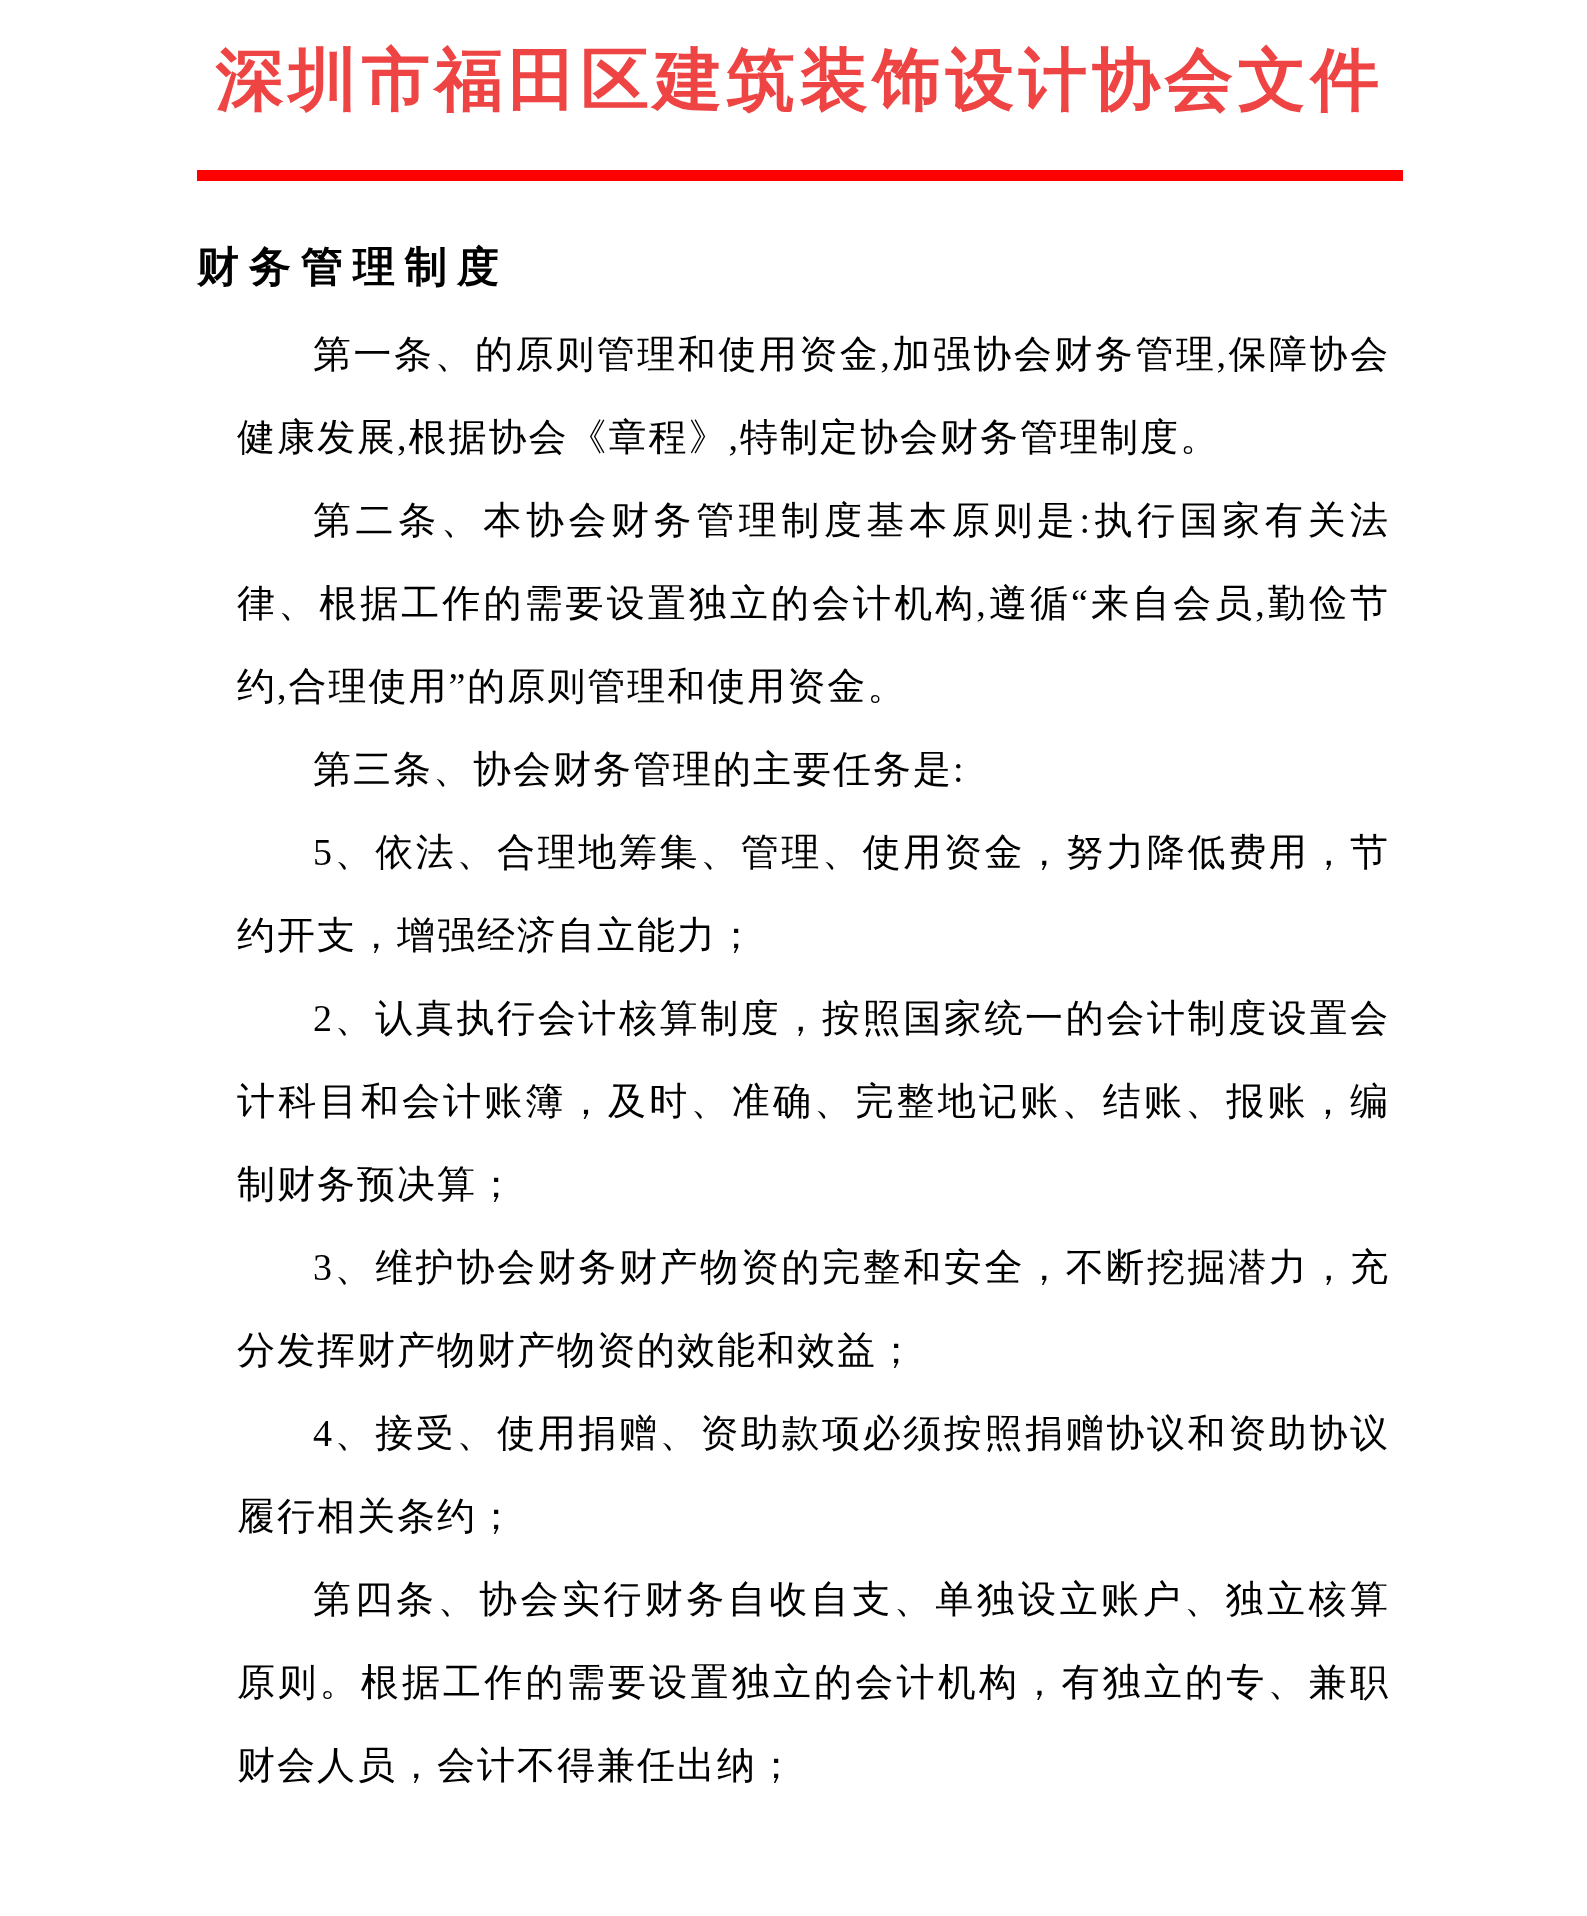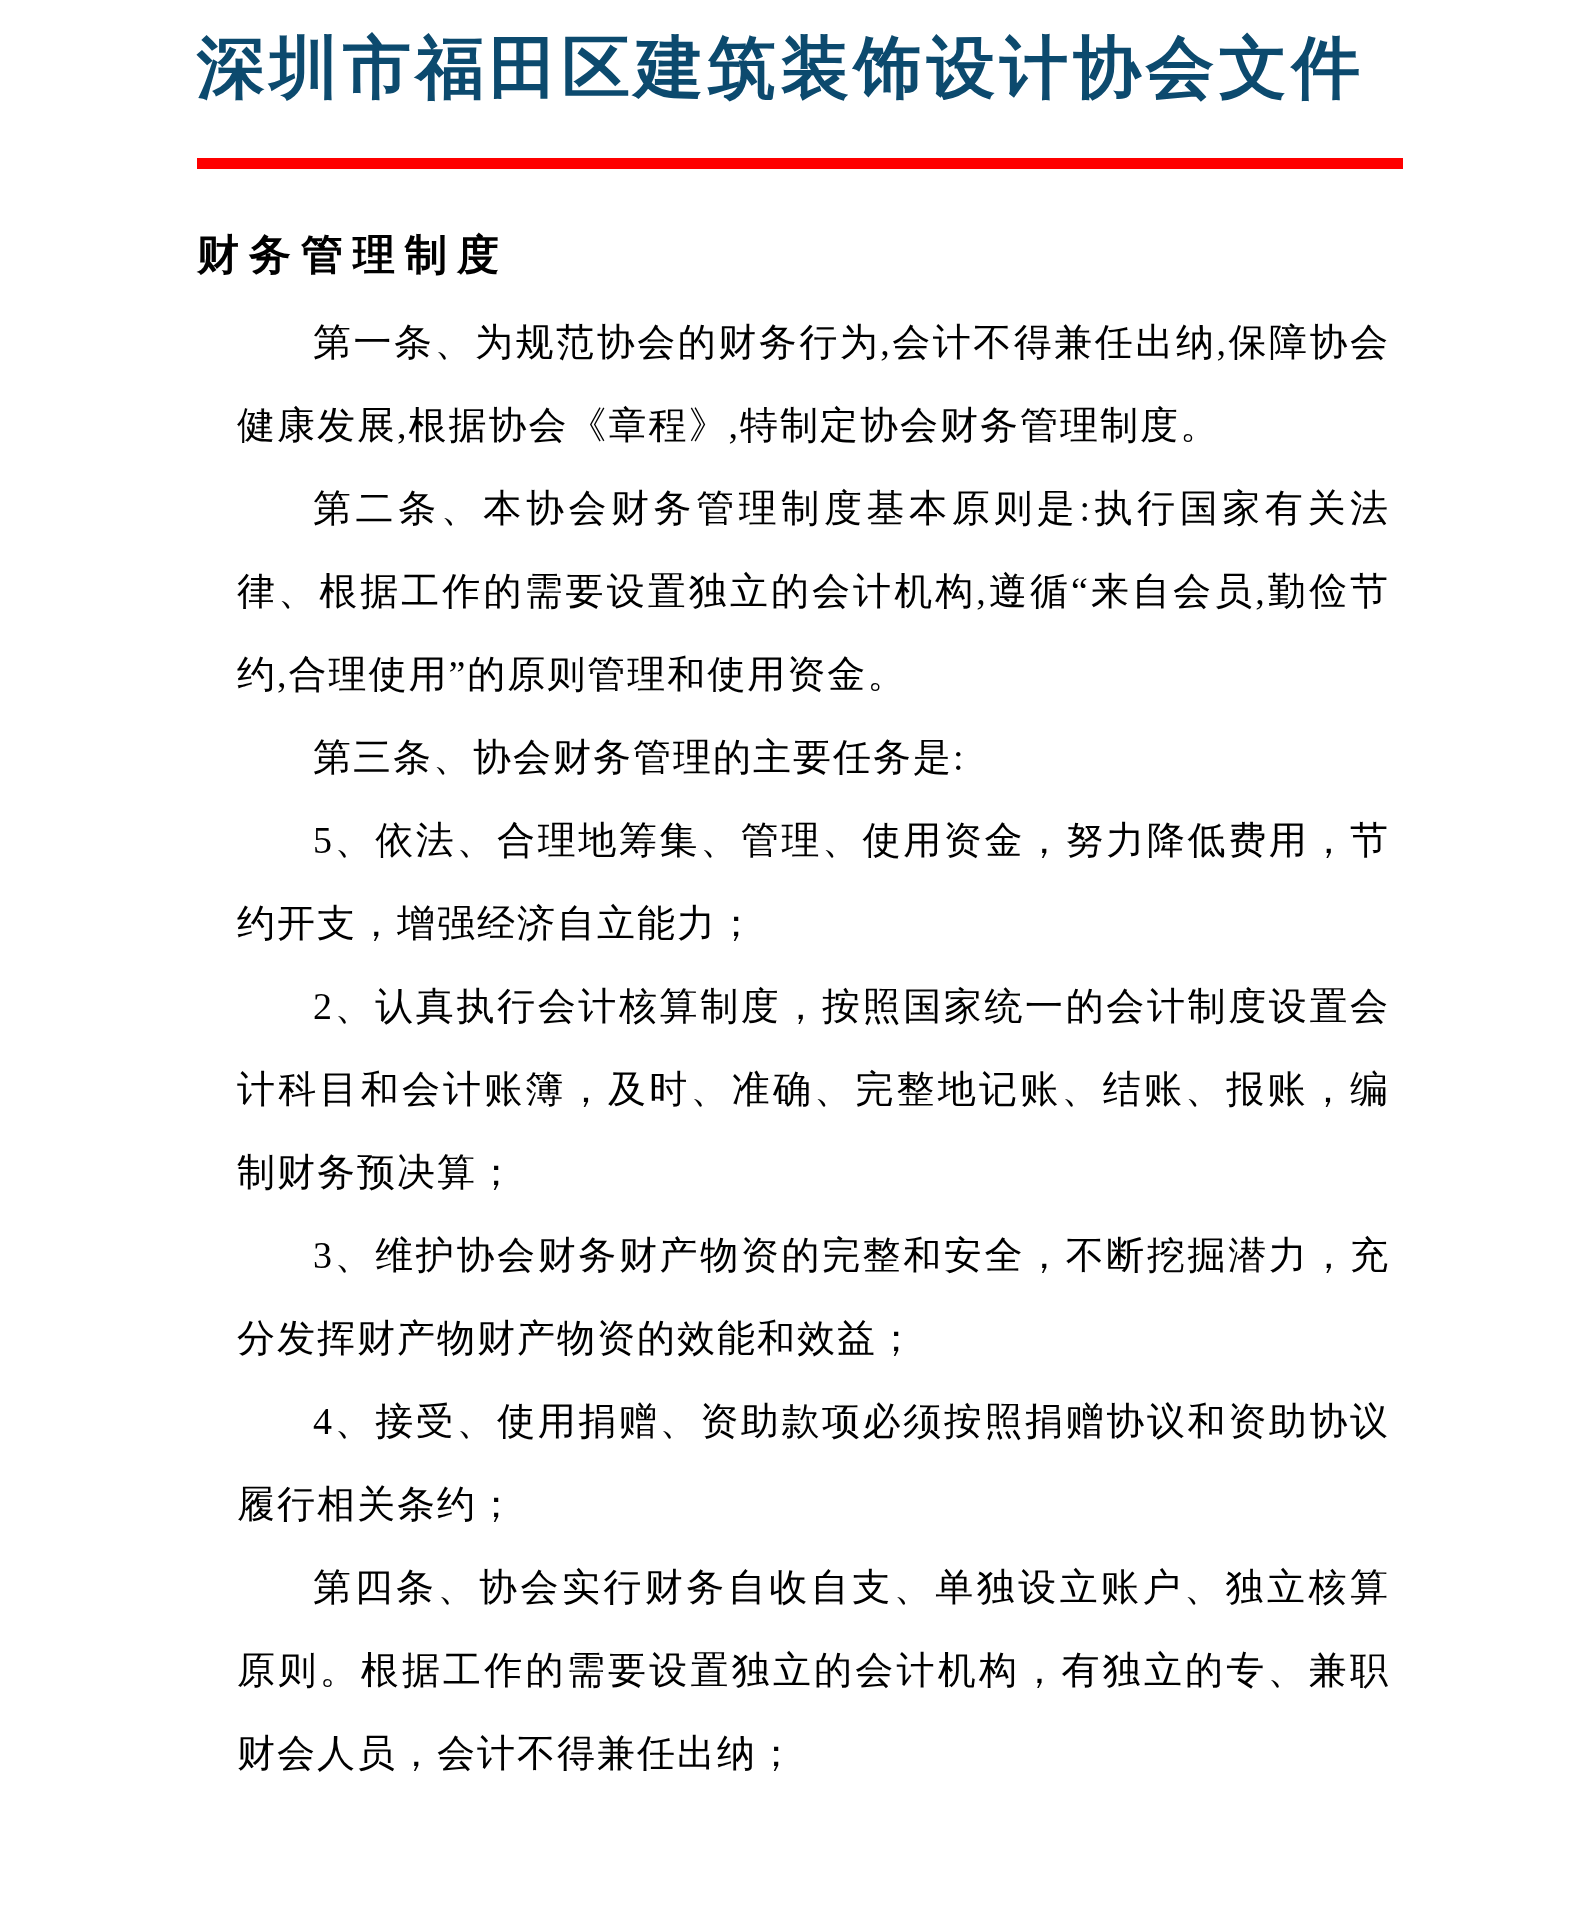--- a/index.html
+++ b/index.html
@@ -19,27 +19,27 @@
     width: 1587px;
     height: 1916px;
     background: #ffffff;
   }
   .content {
     margin-left: 197px;
     margin-right: 184px; 
   }
   .org-title {
     margin: 0;
-    padding-top: 28px;
+    padding-top: 40px;
     font-size: 68px;
     line-height: 1.18;
     font-weight: 700;
-    text-align: left;
+    text-align: center;
     letter-spacing: 5px;
-    color: #0c4a6e;
+    color: #ef4444;
     white-space: nowrap;
   }
   .doc-info {
     display: flex;
     justify-content: space-between;
     align-items: baseline;
     margin-top: 50px;
     padding-left: 61px;
     padding-right: 68px;
     font-size: 30px;
@@ -85,21 +85,21 @@
       <h1 class="org-title">深圳市福田区建筑装饰设计协会文件</h1>
 
 
       <div class="red-rule"></div>
     </header>
 
     <main>
       <h2 class="doc-title">财务管理制度</h2>
 
       <div class="body-text">
-        <p>第一条、为规范协会的财务行为,会计不得兼任出纳,保障协会健康发展,根据协会《章程》,特制定协会财务管理制度。</p>
+        <p>第一条、的原则管理和使用资金,加强协会财务管理,保障协会健康发展,根据协会《章程》,特制定协会财务管理制度。</p>
         <p>第二条、本协会财务管理制度基本原则是:执行国家有关法律、根据工作的需要设置独立的会计机构,遵循“来自会员,勤俭节约,合理使用”的原则管理和使用资金。</p>
         <p>第三条、协会财务管理的主要任务是:</p>
         <p>5、依法、合理地筹集、管理、使用资金，努力降低费用，节约开支，增强经济自立能力；</p>
         <p>2、认真执行会计核算制度，按照国家统一的会计制度设置会计科目和会计账簿，及时、准确、完整地记账、结账、报账，编制财务预决算；</p>
         <p>3、维护协会财务财产物资的完整和安全，不断挖掘潜力，充分发挥财产物财产物资的效能和效益；</p>
         <p>4、接受、使用捐赠、资助款项必须按照捐赠协议和资助协议履行相关条约；</p>
         <p>第四条、协会实行财务自收自支、单独设立账户、独立核算原则。根据工作的需要设置独立的会计机构，有独立的专、兼职财会人员，会计不得兼任出纳；</p>
       </div>
     </main>
 

